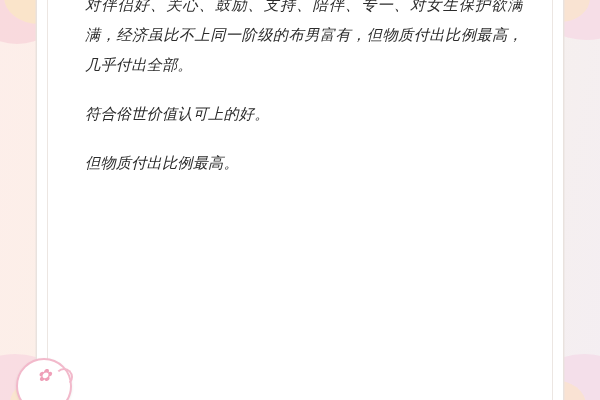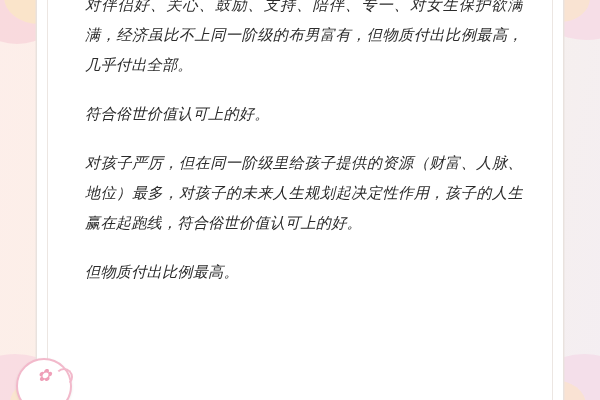--- a/index.html
+++ b/index.html
@@ -128,21 +128,20 @@
   <div class="blob blob-tr-2"></div>
   <div class="blob blob-bl-1"></div>
   <div class="blob blob-bl-2"></div>
   <div class="blob blob-br-1"></div>
   <div class="blob blob-br-2"></div>
 
   <div class="card">
     <div class="content">
       <p class="para first">对伴侣好、关心、鼓励、支持、陪伴、专一、对女生保护欲满满，经济虽比不上同一阶级的布男富有，但物质付出比例最高，几乎付出全部。</p>
       <p class="para">符合俗世价值认可上的好。</p>
-      <p class="para">对孩子严厉，但在同一阶级里给孩子提供的资源（财富、人脉、地位）最多，对孩子的未来人生规划起决定性作用，孩子的人生赢在起跑线，符合俗世价值认可上的好。</p>
       <p class="para">但物质付出比例最高。</p>
     </div>
   </div>
 
   <div class="sticker">
     <div class="glyph">✿</div>
     <div class="tail"></div>
   </div>
 
 </div>

